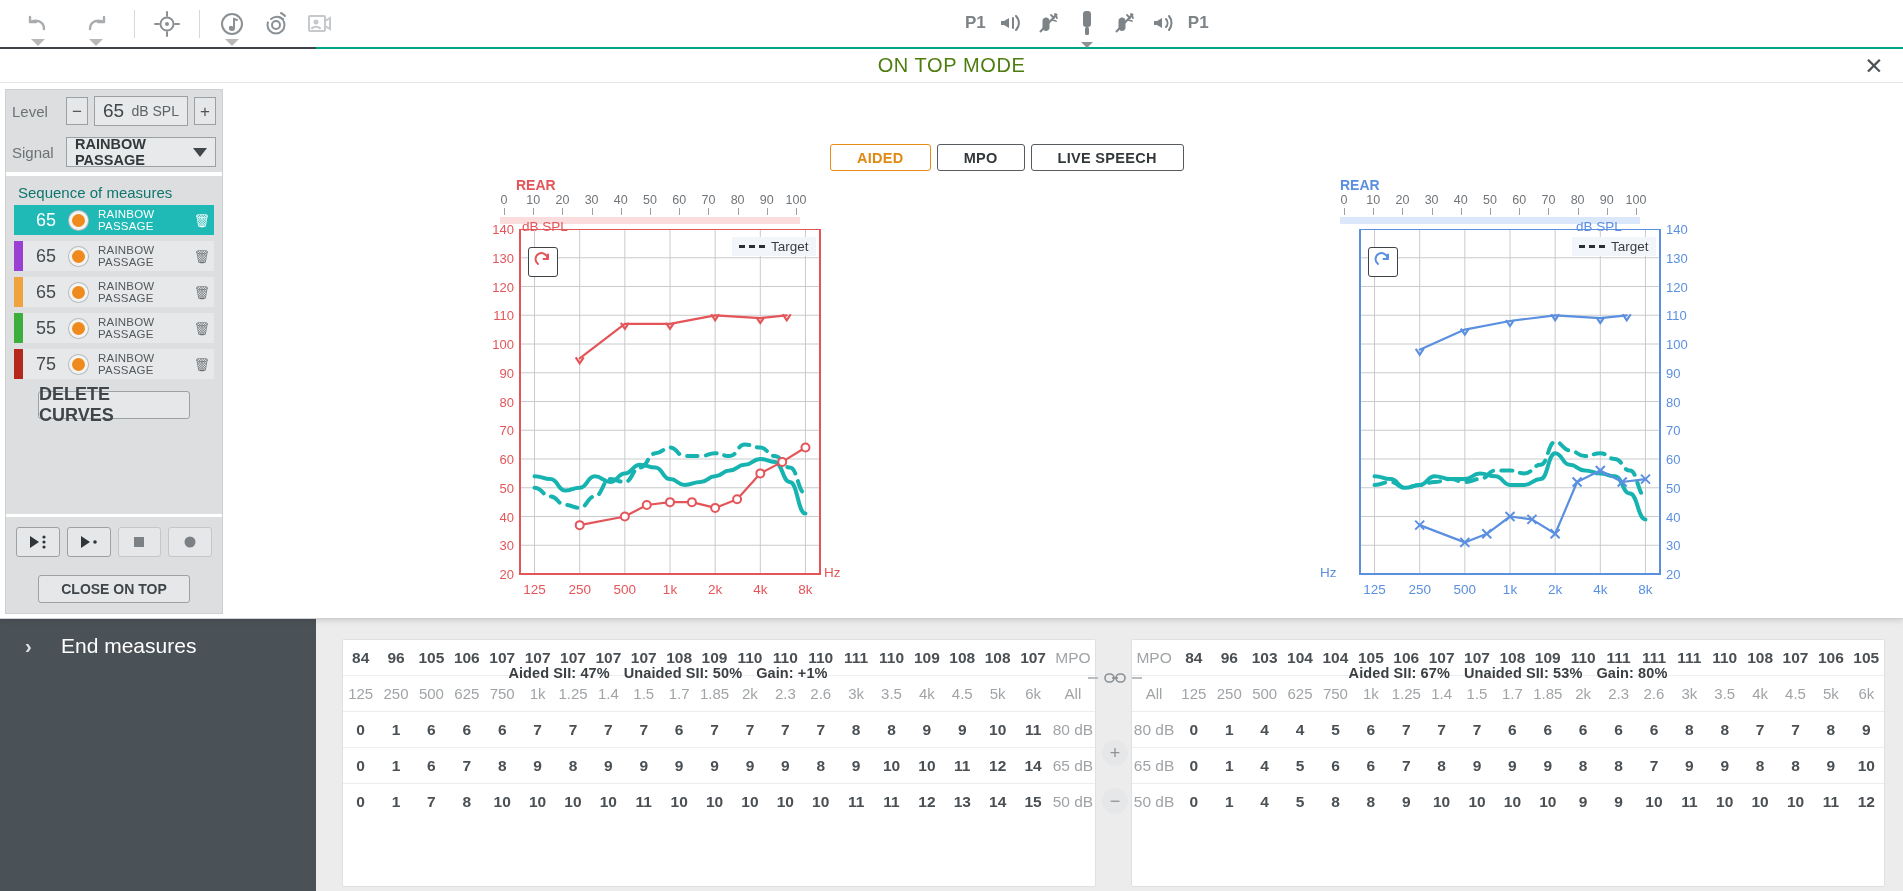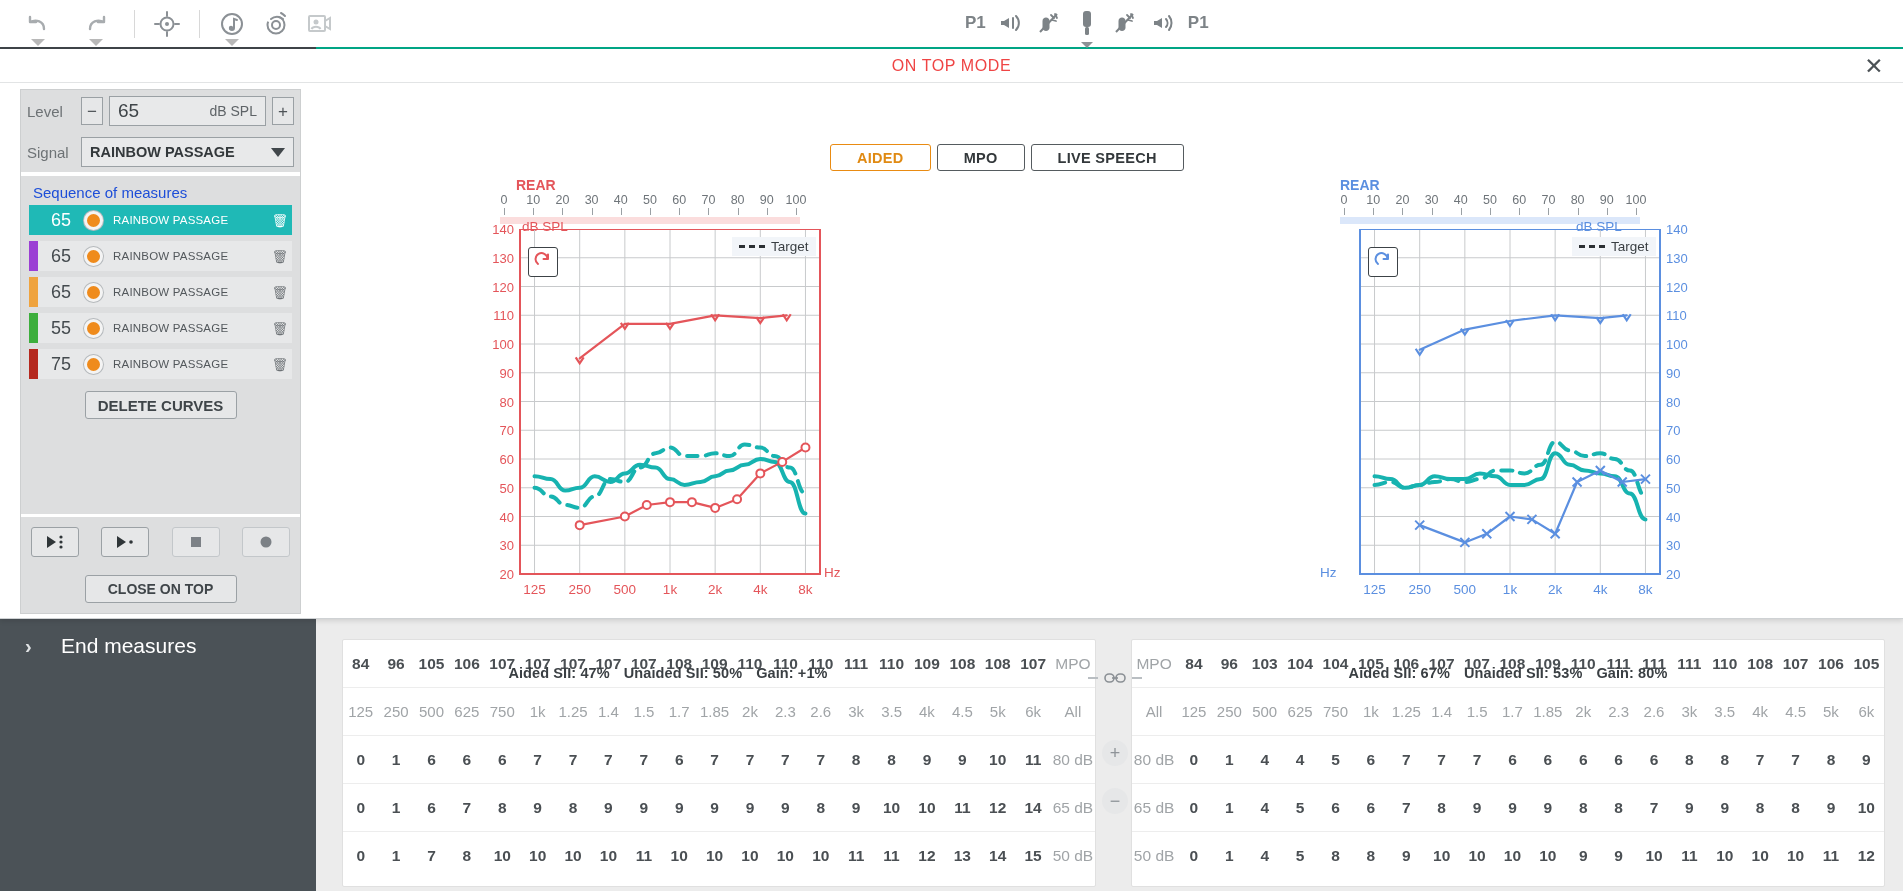--- a/index.html
+++ b/index.html
@@ -86,22 +86,23 @@
   }
 
   
   .table-card {
     position: absolute; top: 639px; background: #ffffff;
     border: 1px solid #e0e0e0; border-radius: 2px;
   }
   #table-left  { left: 342px; width: 754px; height: 248px; }
   #table-right { left: 1131px; width: 754px; height: 248px; }
   .t-row {
-    display: flex; align-items: center; height: 48px;
+    display: flex; align-items: center; height: 36px;
     border-bottom: 1px solid #ededed;
+    justify-content: flex-end;
   }
   .t-row:last-child { border-bottom: none; }
   .t-cell {
     flex: 1 1 0; text-align: center; font-size: 15.5px;
     color: #4a4f53; font-weight: bold; white-space: nowrap;
   }
   .t-cell.muted { color: #a0a4a7; font-weight: normal; }
   .t-cell.label { color: #a0a4a7; font-weight: normal; flex: 1.25 1 0; }
   .t-row.freq .t-cell { color: #a0a4a7; font-weight: normal; font-size: 15px; }
 
@@ -129,30 +130,30 @@
   #ontop-overlay {
     position: absolute; left: 0; top: 49px; width: 1903px; height: 570px;
     background: #ffffff; border-bottom: 1px solid #cfd2d4;
     box-shadow: 0 2px 5px rgba(0,0,0,.12);
   }
   #ontop-header {
     position: relative; height: 34px; width: 100%;
     border-bottom: 1px solid #e2e4e5;
     display: flex; align-items: center; justify-content: center;
   }
-  #ontop-title { font-size: 16px; color: #ef4444; letter-spacing: .6px; }
+  #ontop-title { font-size: 20px; color: #4d7c0f; letter-spacing: .6px; }
   #ontop-close {
     position: absolute; right: 16px; top: 4px; width: 26px; height: 26px;
     display: flex; align-items: center; justify-content: center;
     font-size: 23px; color: #4c5256; line-height: 1;
   }
 
   
   #ctrl-panel {
-    position: absolute; left: 20px; top: 40px; width: 281px; height: 525px;
+    position: absolute; left: 5px; top: 40px; width: 218px; height: 525px;
     background: #dddedf; border: 1px solid #cdcfd0;
     display: flex; flex-direction: column;
   }
   #level-row {
     display: flex; align-items: center; height: 42px; padding: 0 6px; gap: 6px;
   }
   .ctrl-label { font-size: 15px; color: #6d7275; width: 48px; }
   .pm-btn {
     width: 22px; height: 28px; background: #e6e7e8; border: 1px solid #9aa0a4;
     display: flex; align-items: center; justify-content: center;
@@ -172,21 +173,21 @@
     flex: 1; height: 30px; background: #e8e9ea; border: 1px solid #9aa0a4;
     display: flex; align-items: center; justify-content: space-between;
     padding: 0 8px;
   }
   #signal-value { font-size: 14.5px; color: #33383b; font-weight: bold; }
   .sel-caret {
     width: 0; height: 0; border-left: 7px solid transparent;
     border-right: 7px solid transparent; border-top: 9px solid #41474b;
   }
   #seq-divider { height: 4px; background: #ffffff; }
-  #seq-title { font-size: 15px; color: #1d4ed8; padding: 8px 0 4px 12px; }
+  #seq-title { font-size: 15px; color: #0f766e; padding: 8px 0 4px 12px; }
   #seq-list { padding: 0 8px; }
   .seq-item {
     display: flex; align-items: center; height: 30px; margin-bottom: 6px;
     background: #e7e8e9;
   }
   .seq-item.selected { background: #1fb9b6; }
   .seq-swatch { width: 9px; height: 30px; flex: none; }
   .seq-level {
     width: 46px; text-align: center; font-size: 18px; color: #444a4e;
   }
@@ -200,21 +201,21 @@
     letter-spacing: .2px;
   }
   .seq-item.selected .seq-name { color: #ffffff; }
   .seq-trash { width: 24px; color: #6d7276; font-size: 13px; text-align: center; }
   .seq-item.selected .seq-trash { color: #ffffff; }
 
   #delete-curves {
     margin: 6px auto 0; width: 152px; height: 28px; background: #e6e7e8;
     border: 1px solid #9ba1a5; border-radius: 3px;
     display: flex; align-items: center; justify-content: center;
-    font-size: 15px; font-weight: bold; color: #3f4549;
+    font-size: 18px; font-weight: bold; color: #3f4549;
   }
   #ctrl-spacer { flex: 1; }
   #transport-sep { height: 3px; background: #ffffff; }
   #transport-row {
     display: flex; align-items: center; justify-content: space-between;
     padding: 10px 10px 4px 10px; gap: 7px;
   }
   .tr-btn {
     width: 48px; height: 30px; background: #e6e7e8; border: 1px solid #9ba1a5;
     border-radius: 3px; display: flex; align-items: center; justify-content: center;

